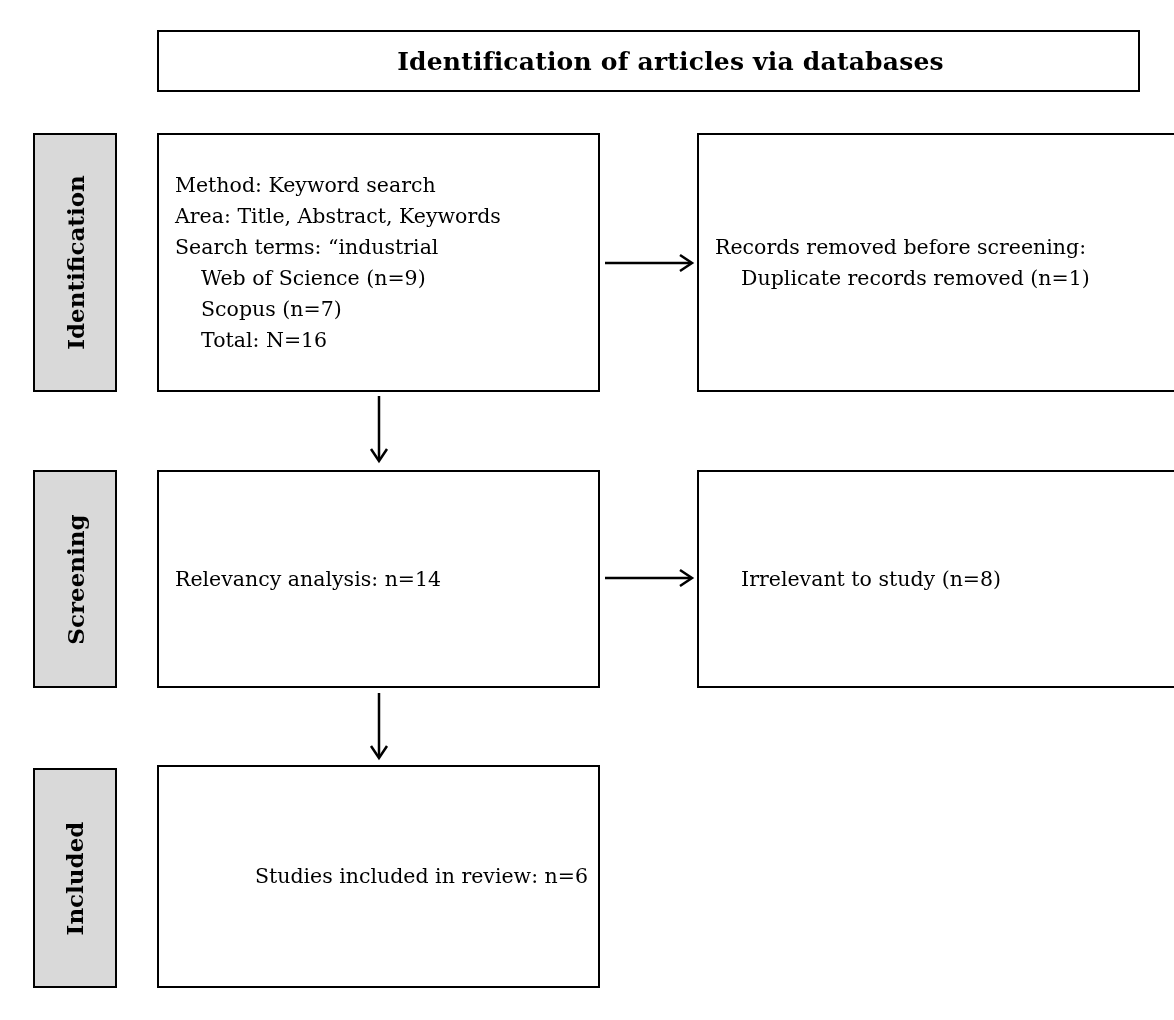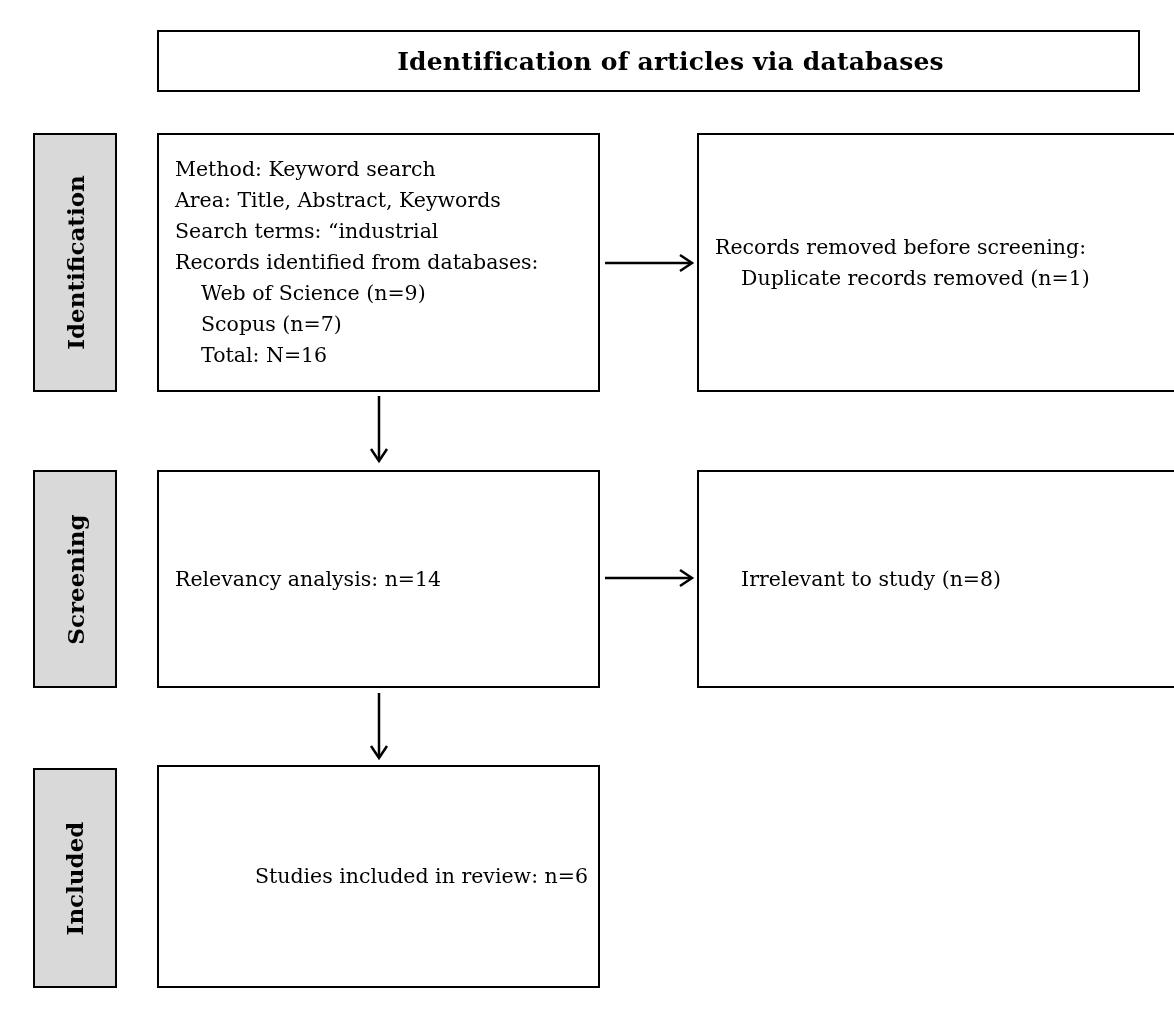--- a/index.html
+++ b/index.html
@@ -89,21 +89,20 @@
   </div>
   <div class="box stage-box stage-included">
     <span class="stage-label">Included</span>
   </div>
 
   <div class="box main-box row1">
     <div class="text-stack">
       <div class="text-line">Method: Keyword search</div>
       <div class="text-line">Area: Title, Abstract, Keywords</div>
       <div class="text-line">Search terms: “industrial</div>
-      <div class="text-line">Records identified from databases:</div>
       <div class="text-line">    Web of Science (n=9)</div>
       <div class="text-line">    Scopus (n=7)</div>
       <div class="text-line">    Total: N=16</div>
     </div>
   </div>
 
   <div class="box side-box row1">
     <div class="text-stack">
       <div class="text-line">Records removed before screening:</div>
       <div class="text-line">    Duplicate records removed (n=1)</div>

